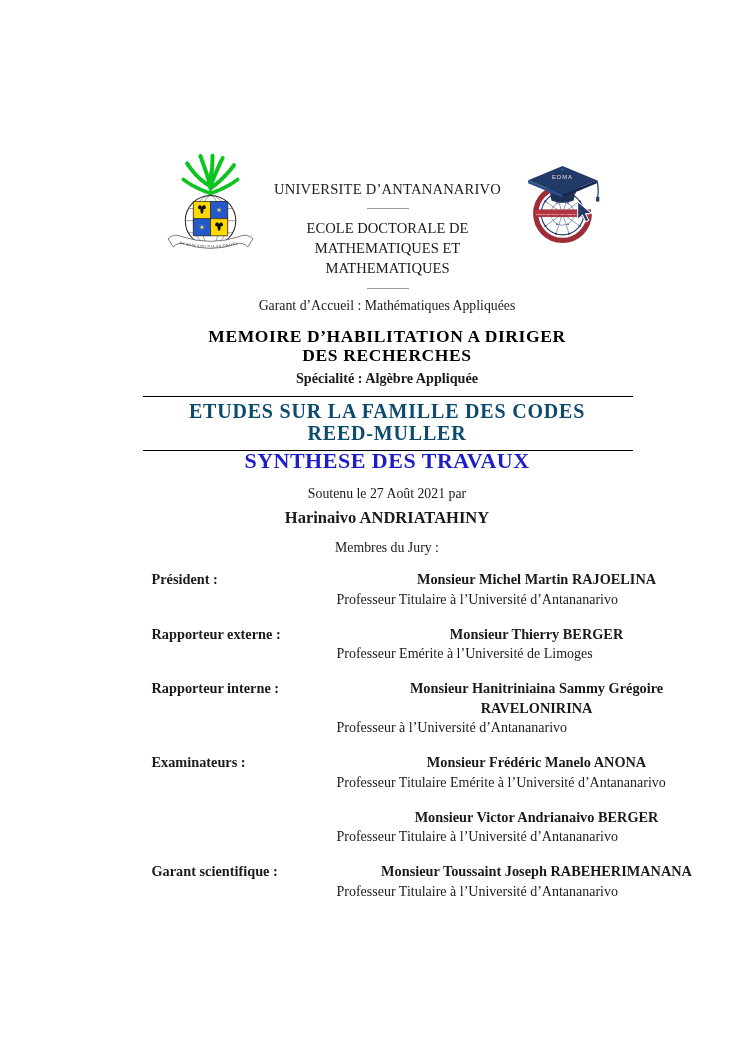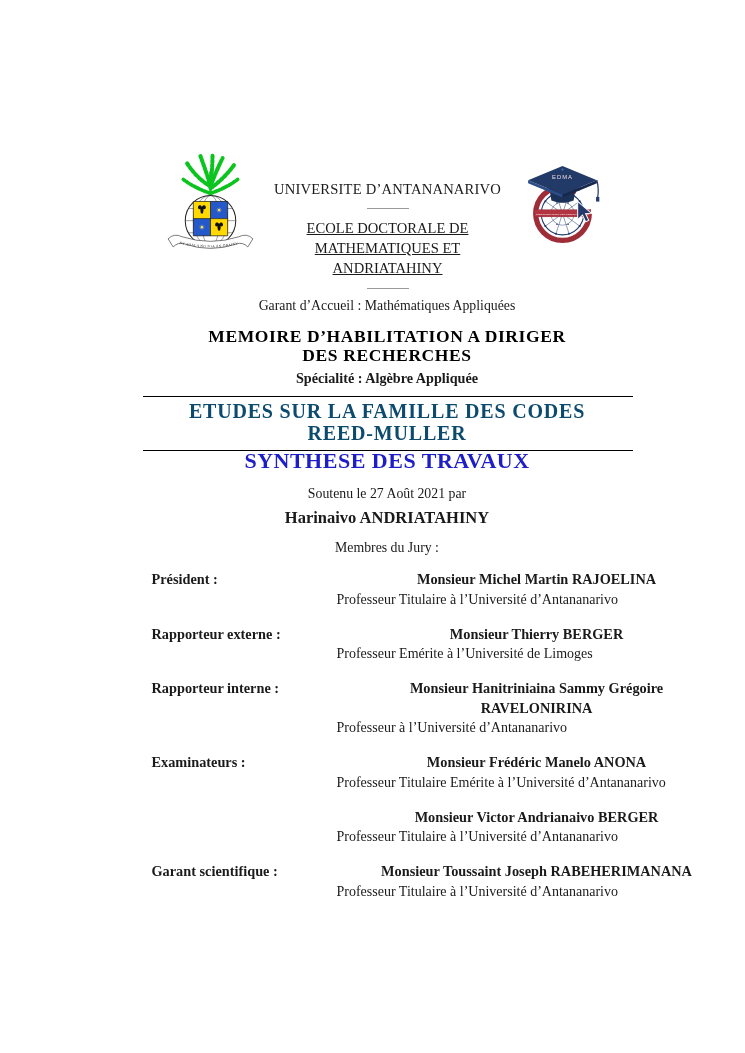--- a/index.html
+++ b/index.html
@@ -10,21 +10,21 @@
   }
   .abs { position:absolute; }
   .centered { left:0; width:745px; text-align:center; }
 
   
   .left-logo  { left:147px; top:152px; width:97px; height:105px; }
   .right-logo { left:506px; top:159px; width:83px; height:89px; }
   .hdr-center { left:233px; top:181px; width:280px; text-align:center; }
   .univ-line  { font-size:14.6px; letter-spacing:0.2px; white-space:nowrap; }
   .hsep { width:42px; height:0; border-top:1px solid #9a9a9a; margin:10px auto 9px auto; }
-  .school-line { font-size:14.6px; line-height:20px;text-decoration:underline; }
+  .school-line { font-size:14.6px; line-height:20px; }
 
   
   .team-line   { top:298px; font-size:13.8px; }
   .memoire     { top:327px; font-size:17.5px; font-weight:bold; letter-spacing:0.6px; line-height:18.5px; color:#1e1ec8; }
   .speciality  { top:370px; font-size:14.2px; font-weight:bold; }
   .rule        { left:128px; width:490px; height:0; border-top:1.5px solid #000; }
   .rule1       { top:396px; }
   .rule2       { top:450px; }
   .main-title  { top:400px; font-size:20px; font-weight:bold; letter-spacing:0.8px; line-height:22px; color:#bf13bf; }
   .subtitle    { top:448px; font-size:22px; font-weight:bold; letter-spacing:0.5px; color:#1e1ec8; }
@@ -151,21 +151,21 @@
     </g>
 
     <path d="M56,42 L56,60 L60.8,55.4 L64,62.2 L67,60.6 L63.8,54 L69.5,53.6 Z" fill="#24396b" stroke="#fff" stroke-width="1"></path>
   </svg>
 
   <div class="abs hdr-center">
     <div class="univ-line">UNIVERSITE D’ANTANANARIVO</div>
     <div class="hsep"></div>
     <div class="school-line">ECOLE DOCTORALE DE</div>
     <div class="school-line">MATHEMATIQUES ET</div>
-    <div class="school-line">ANDRIATAHINY</div>
+    <div class="school-line">MATHEMATIQUES</div>
     <div class="hsep"></div>
   </div>
 
   <div class="abs centered team-line">Garant d’Accueil : Mathématiques Appliquées</div>
 
   <div class="abs centered memoire" style="color: #000000;">
     <div>MEMOIRE D’HABILITATION A DIRIGER</div>
     <div>DES RECHERCHES</div>
   </div>
 

